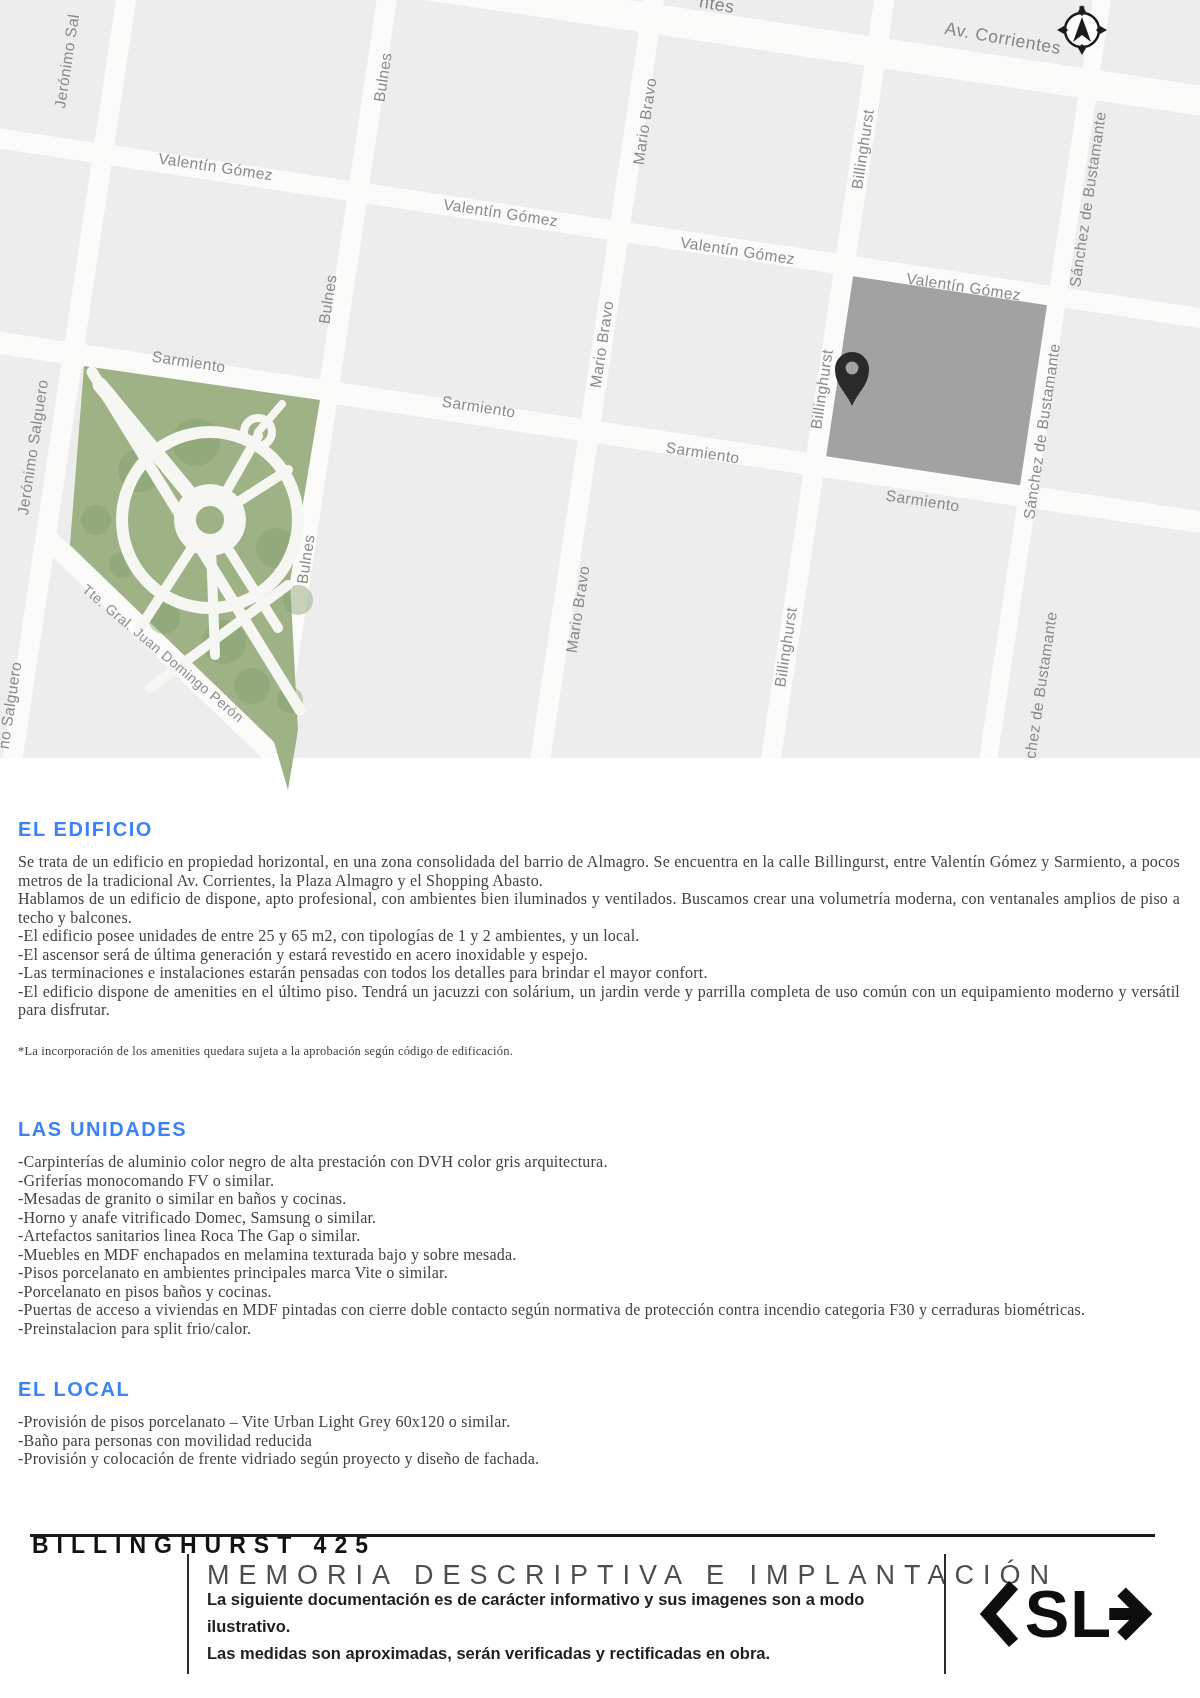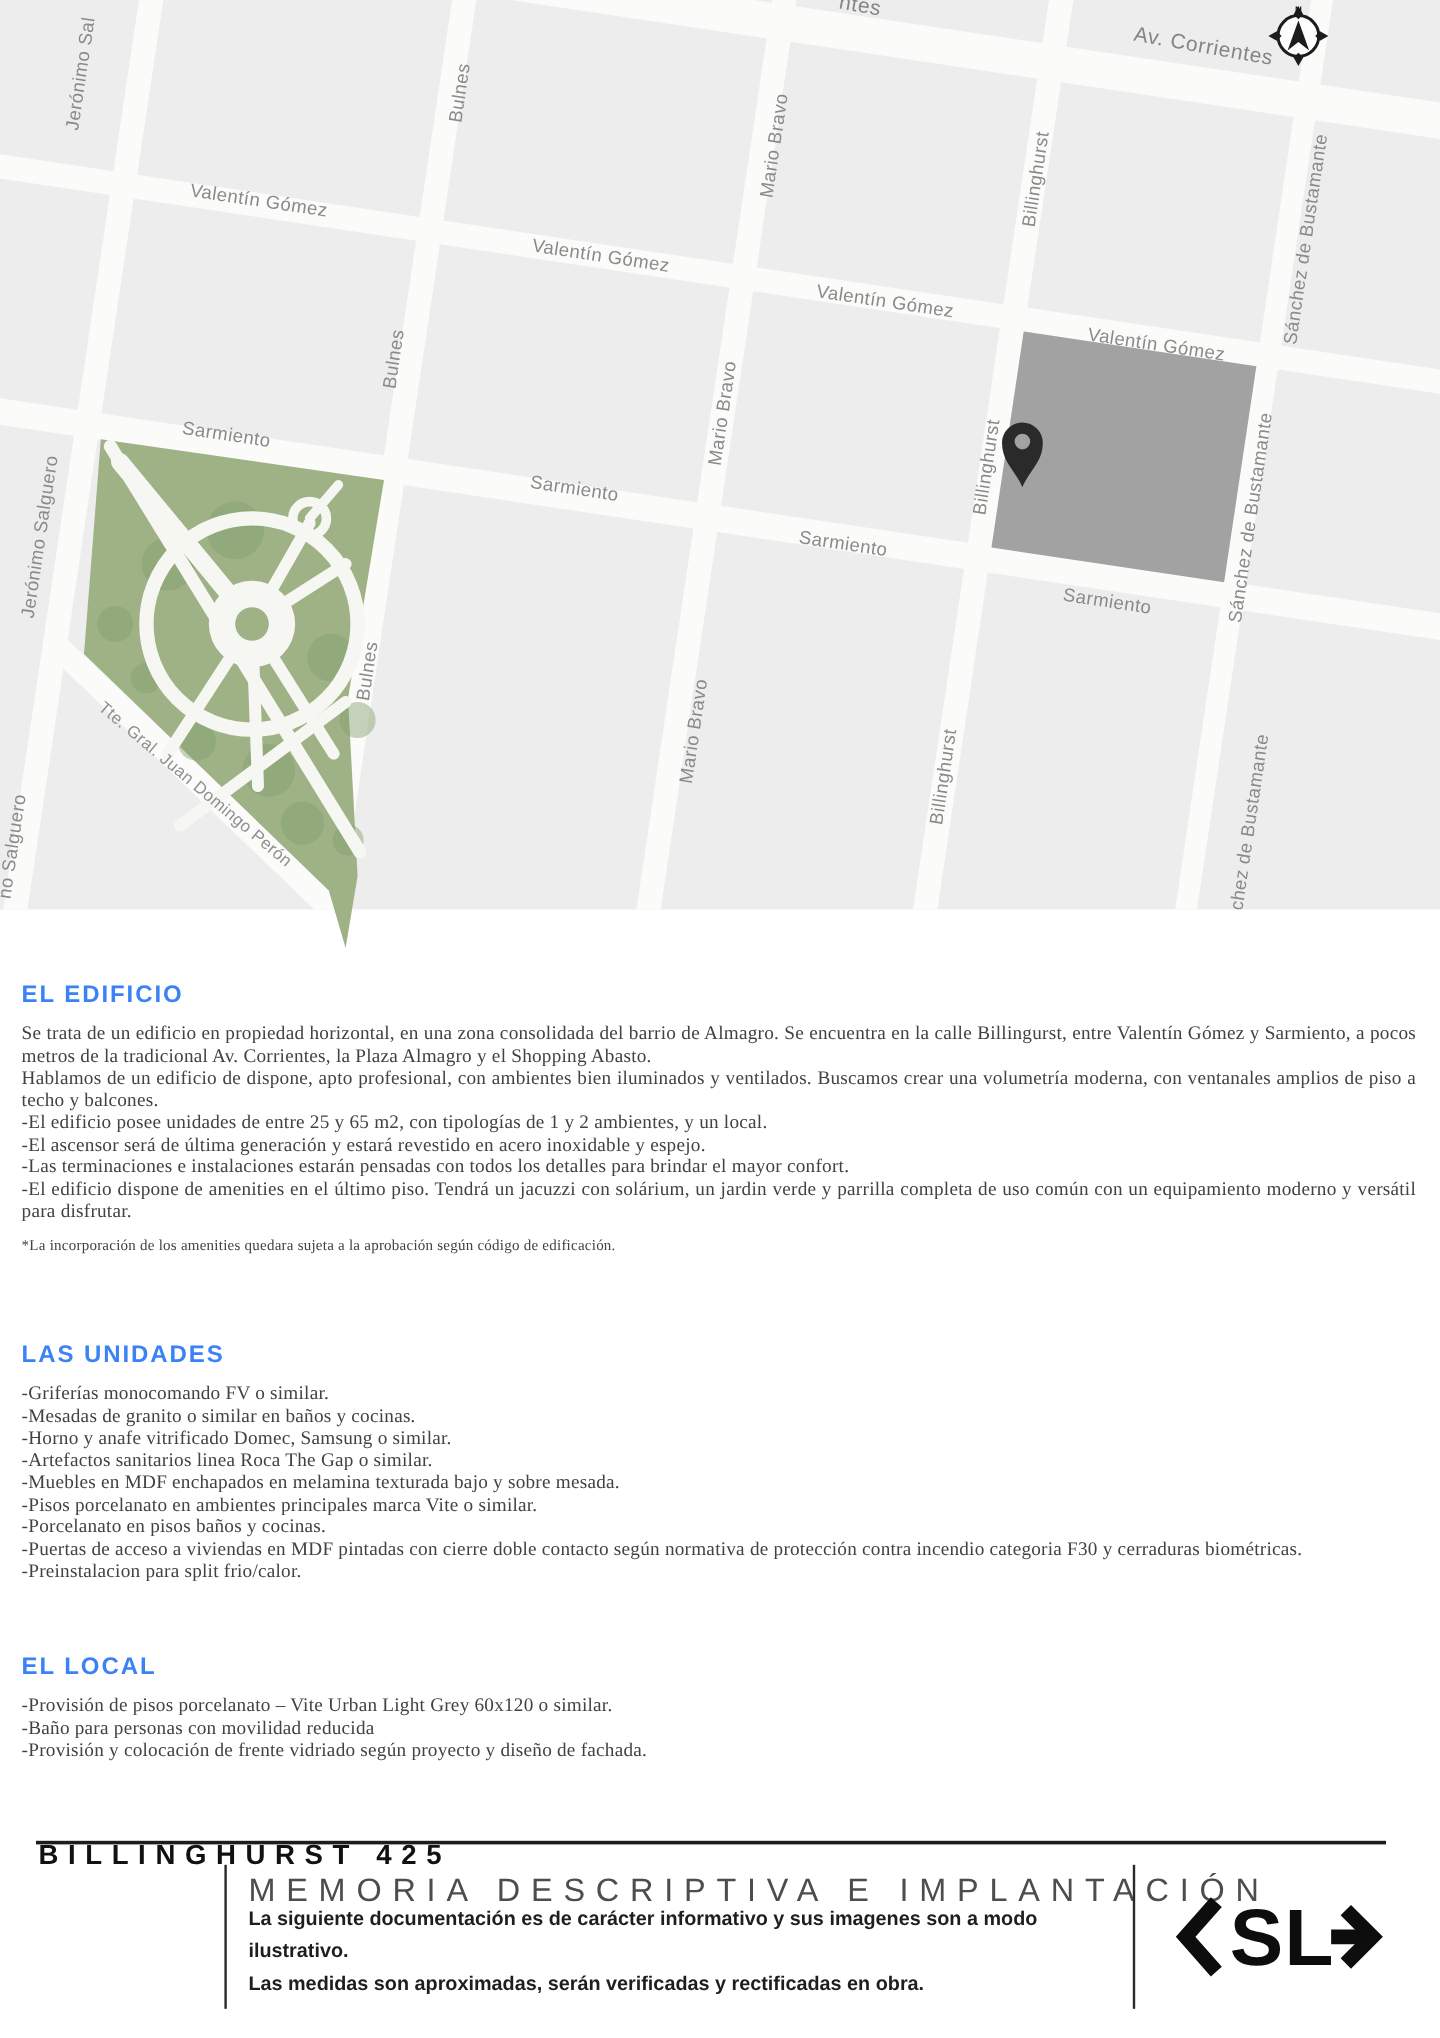--- a/index.html
+++ b/index.html
@@ -19,21 +19,21 @@
   
   .sec { position:absolute; left:18px; right:20px; color:#3e3e3e; }
   .sec h2 {
     font-size:20px; font-weight:bold; letter-spacing:1.6px;
     color:#3b82f6; margin-bottom:12px;
   }
   .sec p {
     font-size:16px; line-height:18.5px; letter-spacing:.2px;
     text-align:justify; color:#424242;font-family:Liberation Serif, serif;
   }
-  .footnote { font-size:12.5px !important; margin-top:9px; letter-spacing:.3px; color:#4a4a4a; }
+  .footnote { font-size:12.5px !important; margin-top:22px; letter-spacing:.3px; color:#4a4a4a; }
   
   .project-title {
     position:absolute; left:32px; top:1532px;
     font-size:23px; font-weight:bold; letter-spacing:8px; color:#111;
   }
   .title-rule {
     position:absolute; left:30px; top:1534px; width:1125px; height:3px;
     background:#1c1c1c;
   }
   .footer-block { position:absolute; left:0; top:1552px; width:1200px; height:126px; }
@@ -171,20 +171,21 @@
     <p>Hablamos de un edificio de dispone, apto profesional, con ambientes bien iluminados y ventilados. Buscamos crear una volumetría moderna, con ventanales amplios de piso a techo y balcones.</p>
     <p>-El edificio posee unidades de entre 25 y 65 m2, con tipologías de 1 y 2 ambientes, y un local.</p>
     <p>-El ascensor será de última generación y estará revestido en acero inoxidable y espejo.</p>
     <p>-Las terminaciones e instalaciones estarán pensadas con todos los detalles para brindar el mayor confort.</p>
     <p>-El edificio dispone de amenities en el último piso. Tendrá un jacuzzi con solárium, un jardin verde y parrilla completa de uso común con un equipamiento moderno y versátil para disfrutar.</p>
     <p class="footnote">*La incorporación de los amenities quedara sujeta a la aprobación según código de edificación.</p>
   </div>
 
   <div class="sec" style="top:1118px;">
     <h2>LAS UNIDADES</h2>
+    <p>-Carpinterías de aluminio color negro de alta prestación con DVH color gris arquitectura.</p>
     <p>-Griferías monocomando FV o similar.</p>
     <p>-Mesadas de granito o similar en baños y cocinas.</p>
     <p>-Horno y anafe vitrificado Domec, Samsung o similar.</p>
     <p>-Artefactos sanitarios linea Roca The Gap o similar.</p>
     <p>-Muebles en MDF enchapados en melamina texturada bajo y sobre mesada.</p>
     <p>-Pisos porcelanato en ambientes principales marca Vite o similar.</p>
     <p>-Porcelanato en pisos baños y cocinas.</p>
     <p>-Puertas de acceso a viviendas en MDF pintadas con cierre doble contacto según normativa de protección contra incendio categoria F30 y cerraduras biométricas.</p>
     <p>-Preinstalacion para split frio/calor.</p>
   </div>

